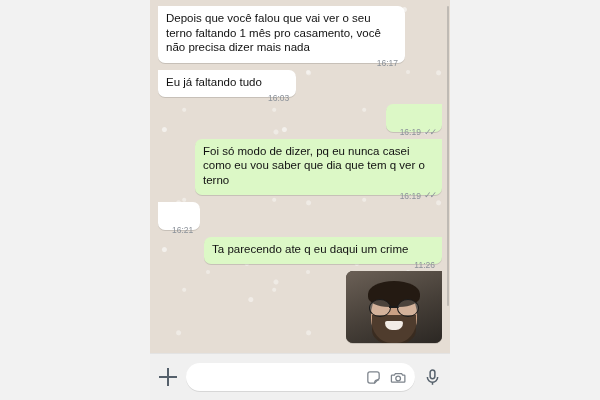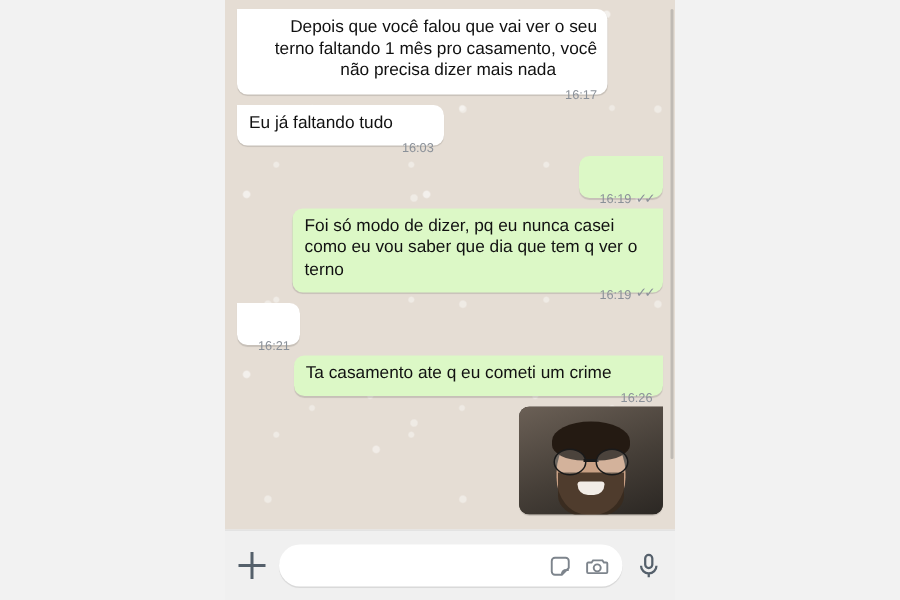--- a/index.html
+++ b/index.html
@@ -54,21 +54,21 @@
     flex: 1 1 auto;
     padding: 6px 8px 4px 8px;
     overflow: hidden;
     position: relative;
   }
 
   .row {
     display: flex;
     margin-bottom: 7px;
   }
-  .row.in { justify-content: flex-start; text-align: right; }
+  .row.in { justify-content: flex-start; }
   .row.out { justify-content: flex-end; }
 
   .bubble {
     position: relative;
     max-width: 232px;
     border-radius: 7px;
     padding: 5px 7px 4px 8px;
     box-shadow: 0 1px 0.5px rgba(0,0,0,0.13);
     font-size: 11.5px;
     line-height: 14.5px;
@@ -330,23 +330,23 @@
       <div class="row in">
         <div class="bubble in">
           <span class="meta">
             <span class="time">16:21</span>
           </span>
         </div>
       </div>
 
       <div class="row out">
         <div class="bubble out">
-          <span class="text">Ta casamento ate q eu cometi um crime</span>
-          <span class="meta">
-            <span class="time">16:26</span>
+          <span class="text">Ta parecendo ate q eu daqui um crime</span>
+          <span class="meta">
+            <span class="time">11:26</span>
           </span>
         </div>
       </div>
 
       <div class="media-row">
         <div class="media-bubble">
           <div class="selfie">
             <div class="wall"></div>
 
             <div class="head"></div>

